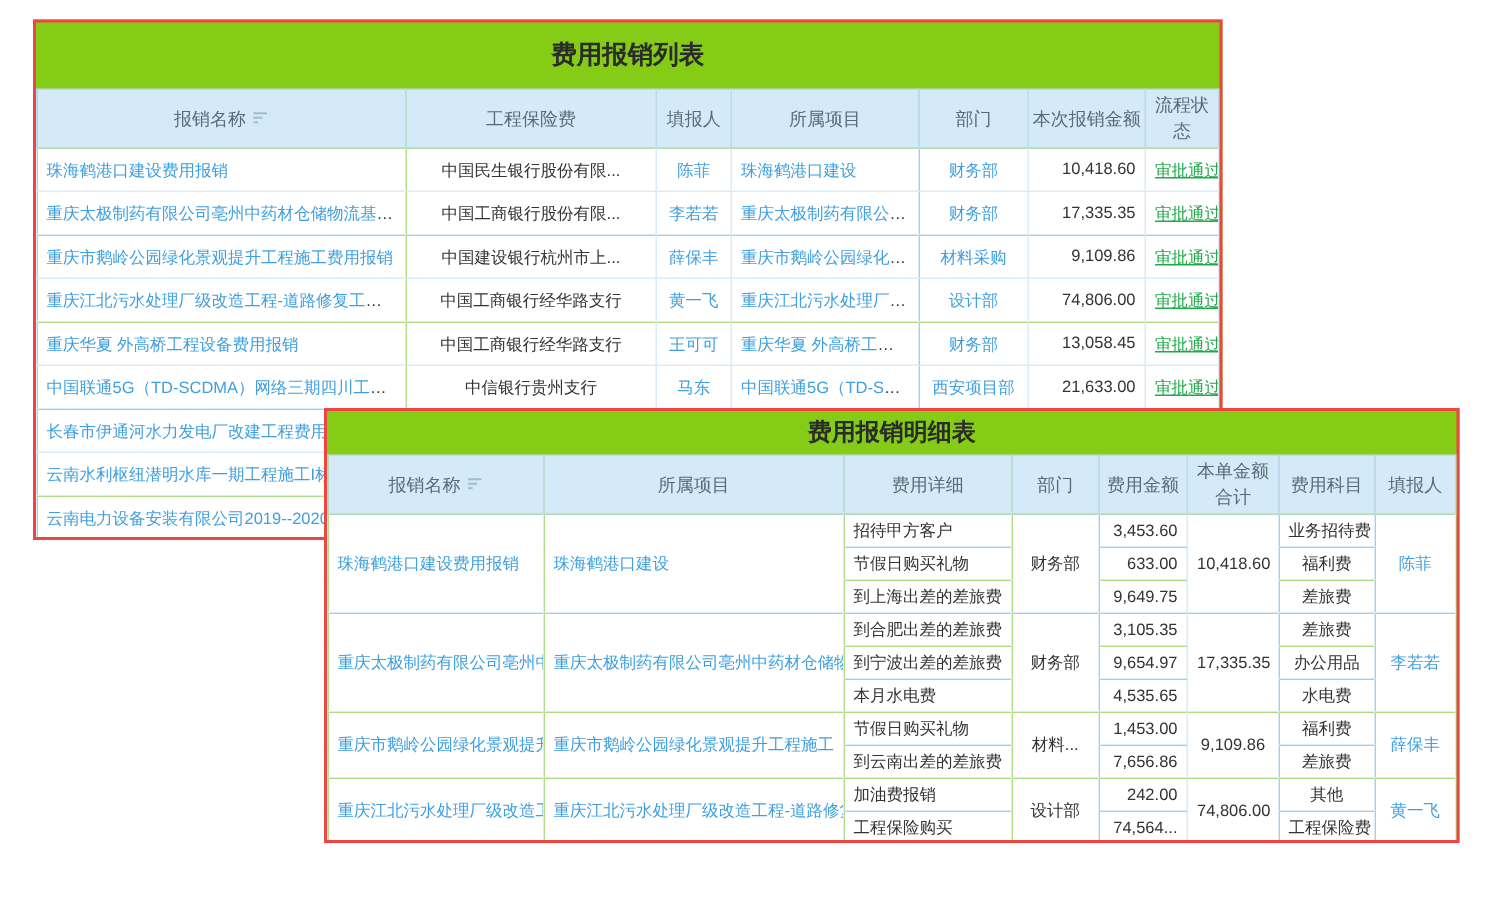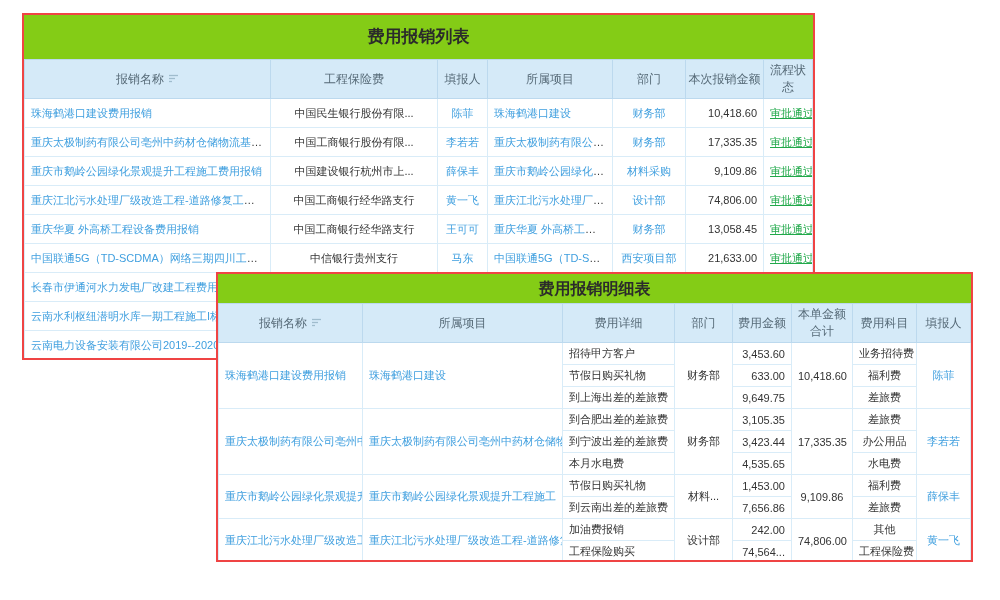--- a/index.html
+++ b/index.html
@@ -208,21 +208,21 @@
         <td rowspan="3" class="al"><a class="lnk">重庆太极制药有限公司亳州中药材仓储物流</a></td>
         <td class="al dark">到合肥出差的差旅费</td>
         <td rowspan="3" class="ac dark">财务部</td>
         <td class="ar dark">3,105.35</td>
         <td rowspan="3" class="ac dark">17,335.35</td>
         <td class="ac dark">差旅费</td>
         <td rowspan="3" class="ac"><a class="lnk">李若若</a></td>
       </tr>
       <tr>
         <td class="al dark">到宁波出差的差旅费</td>
-        <td class="ar dark">3,423.44</td>
+        <td class="ar dark">9,654.97</td>
         <td class="ac dark">办公用品</td>
       </tr>
       <tr>
         <td class="al dark">本月水电费</td>
         <td class="ar dark">4,535.65</td>
         <td class="ac dark">水电费</td>
       </tr>
 
       <tr>
         <td rowspan="2" class="al"><a class="lnk">重庆市鹅岭公园绿化景观提升工程</a></td>

